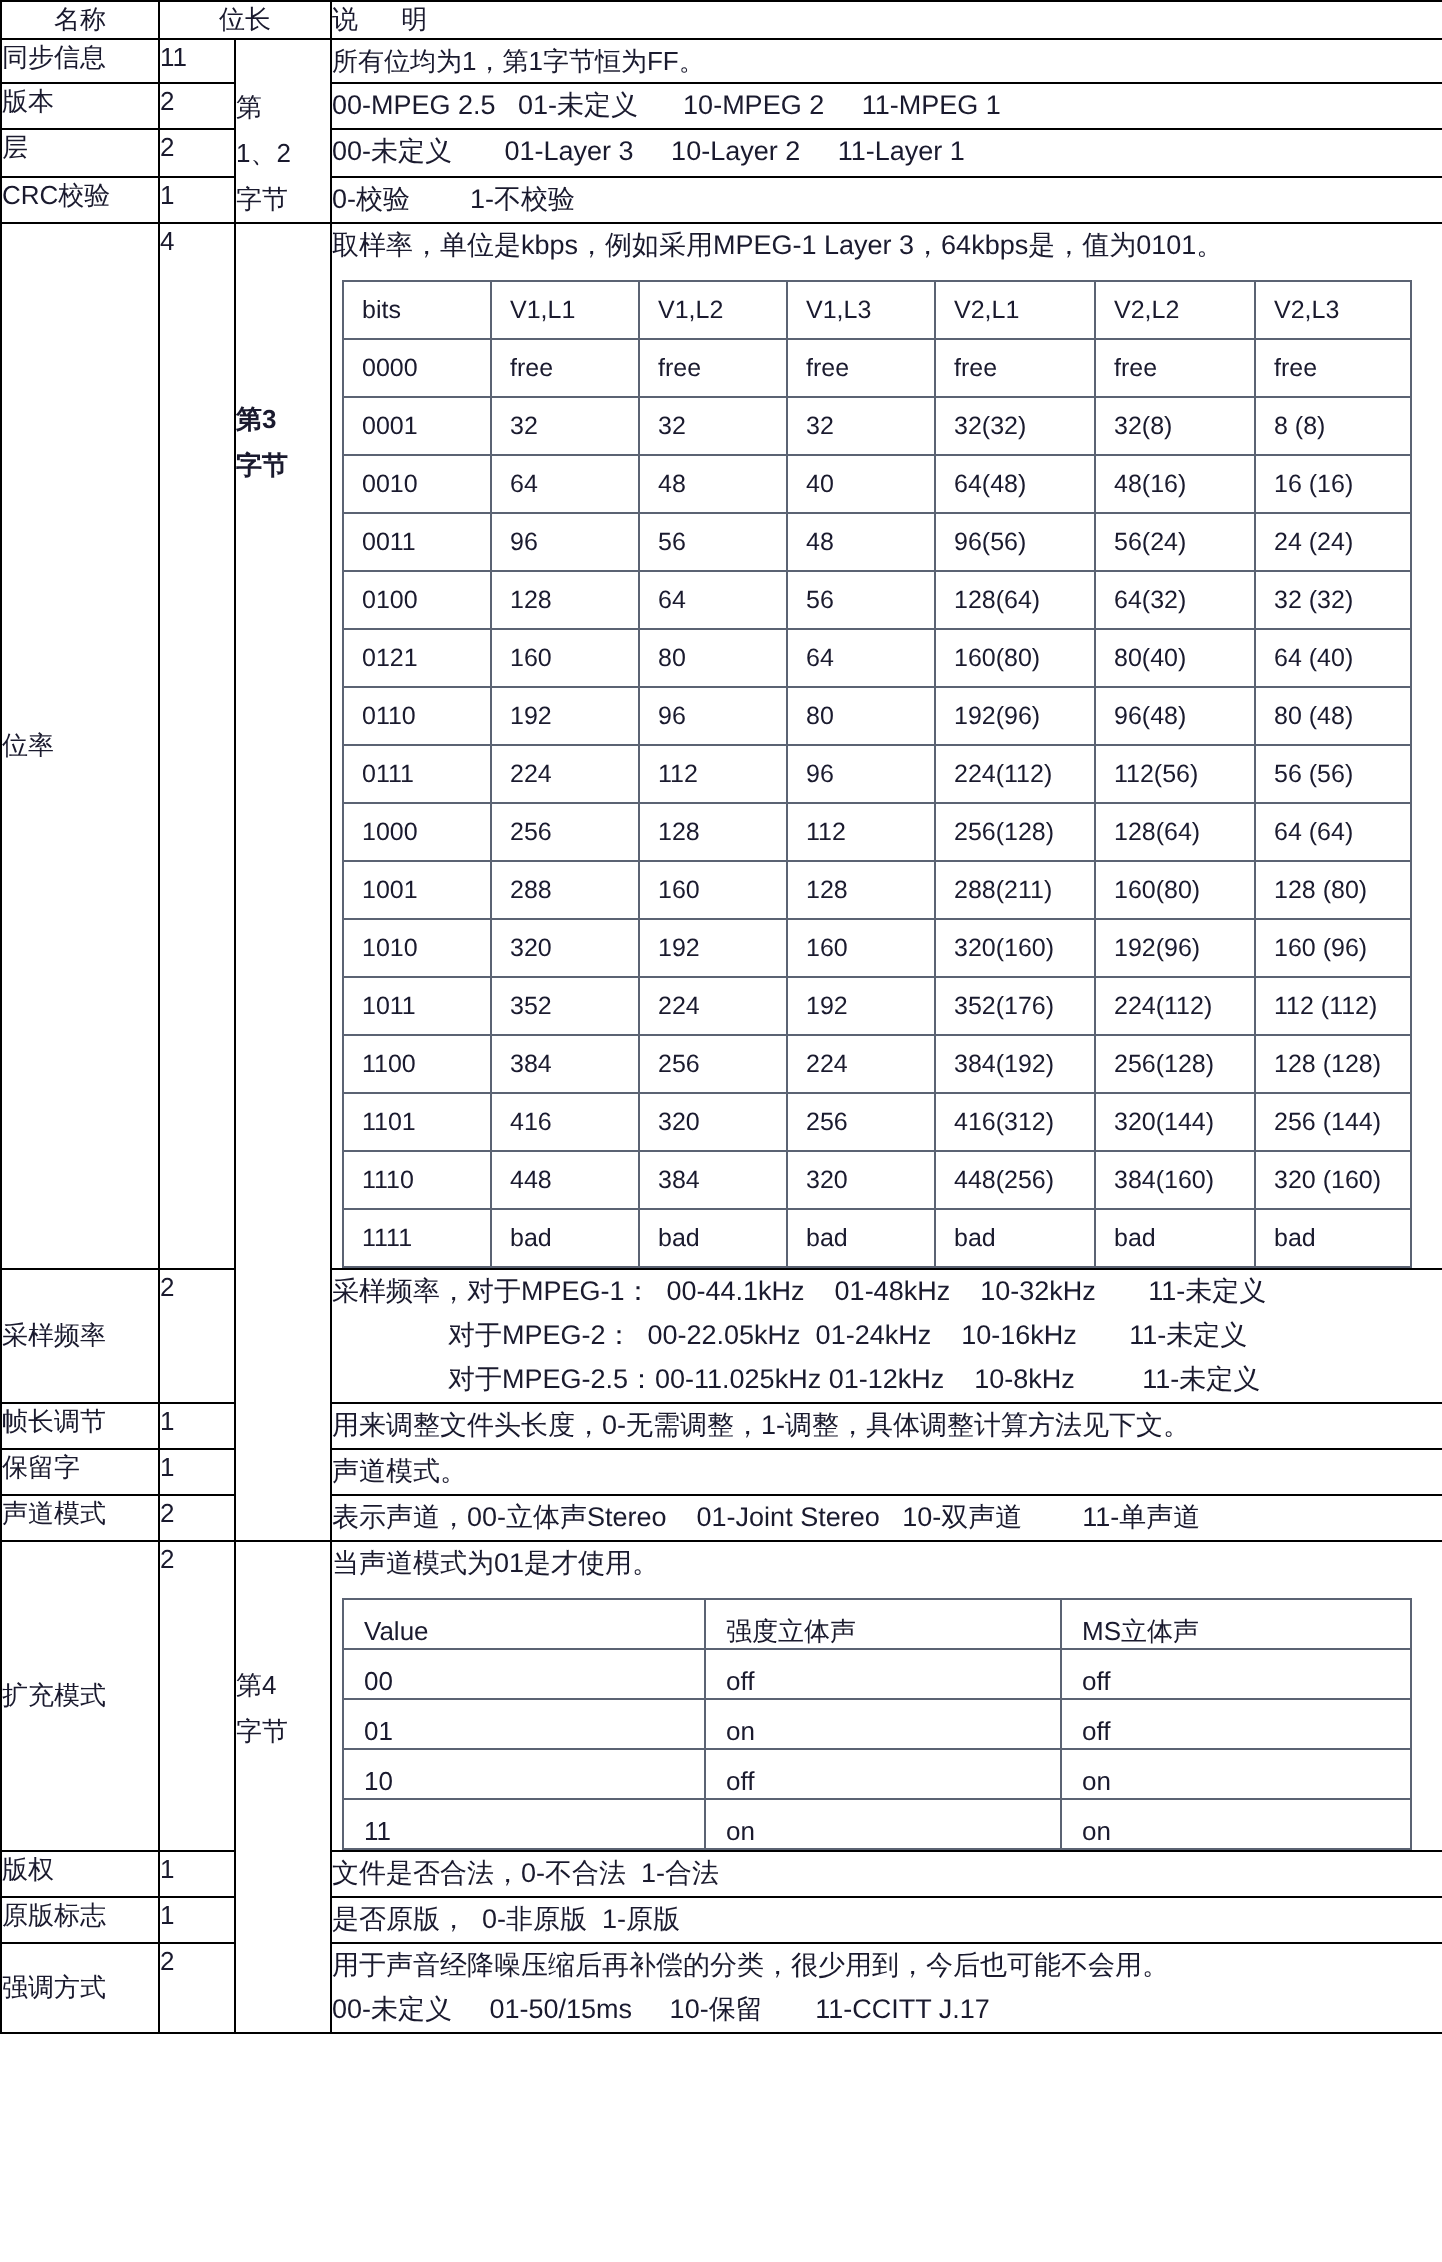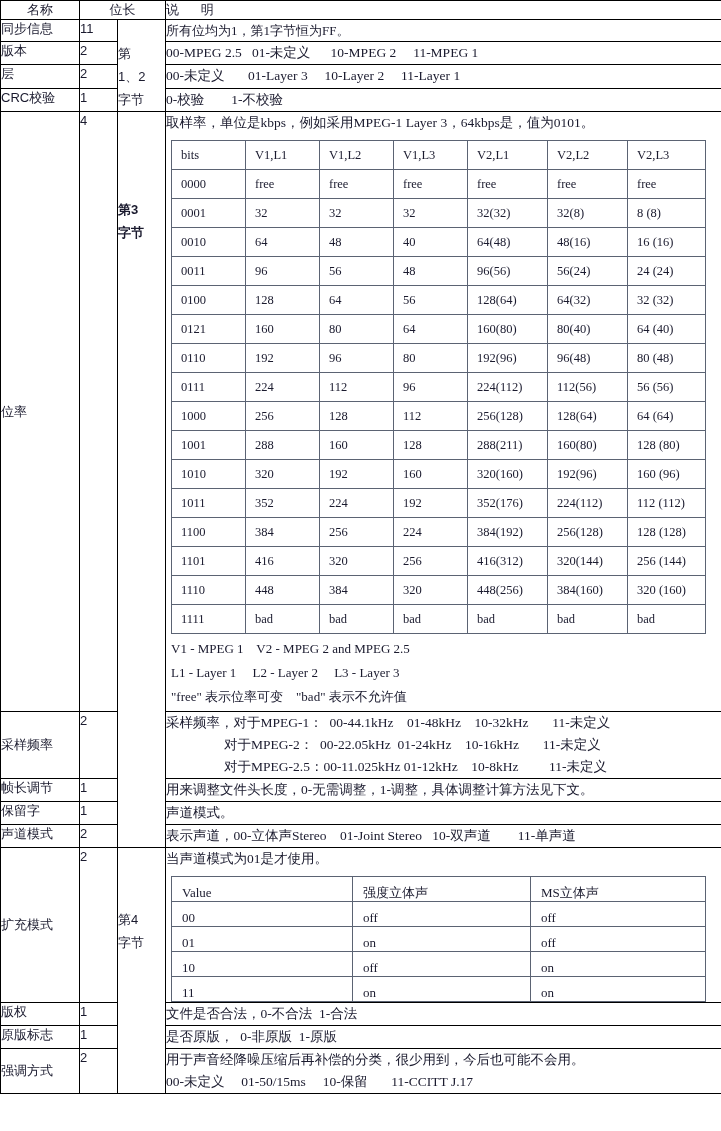--- a/index.html
+++ b/index.html
@@ -60,21 +60,20 @@
     font-size: 13.5px;
     line-height: 23px;
   }
   .cell-byte.b12 { padding-top: 22px; }
   .cell-byte.b3  { padding-top: 86px; font-weight: bold; }
   .cell-byte.b4  { padding-top: 60px; }
   .cell-desc {
     padding: 5px 6px 6px 8px;
     font-size: 13.5px;
     line-height: 21px;
-    font-family: Liberation Serif, serif;
   }
 
   .desc-line {
     font-size: 13.5px;
     line-height: 22px;
     white-space: pre;
   }
   .desc-line.indent { padding-left: 58px; }
 
   
@@ -346,25 +345,20 @@
                   <td>1111</td>
                   <td>bad</td>
                   <td>bad</td>
                   <td>bad</td>
                   <td>bad</td>
                   <td>bad</td>
                   <td>bad</td>
                 </tr>
               </tbody>
           </table>
-          <div class="notes">
-              <div class="nline">V1 - MPEG 1    V2 - MPEG 2 and MPEG 2.5</div>
-              <div class="nline">L1 - Layer 1     L2 - Layer 2     L3 - Layer 3</div>
-              <div class="nline">"free" 表示位率可变    "bad" 表示不允许值</div>
-            </div>
         </td>
       </tr>
 
       <tr>
         <td class="cell-name mid">采样频率</td>
         <td class="cell-bits">2</td>
         <td class="cell-desc">
           <div class="desc-line">采样频率，对于MPEG-1：  00-44.1kHz    01-48kHz    10-32kHz       11-未定义</div>
           <div class="desc-line indent">对于MPEG-2：  00-22.05kHz  01-24kHz    10-16kHz       11-未定义</div>
           <div class="desc-line indent">对于MPEG-2.5：00-11.025kHz 01-12kHz    10-8kHz         11-未定义</div>

